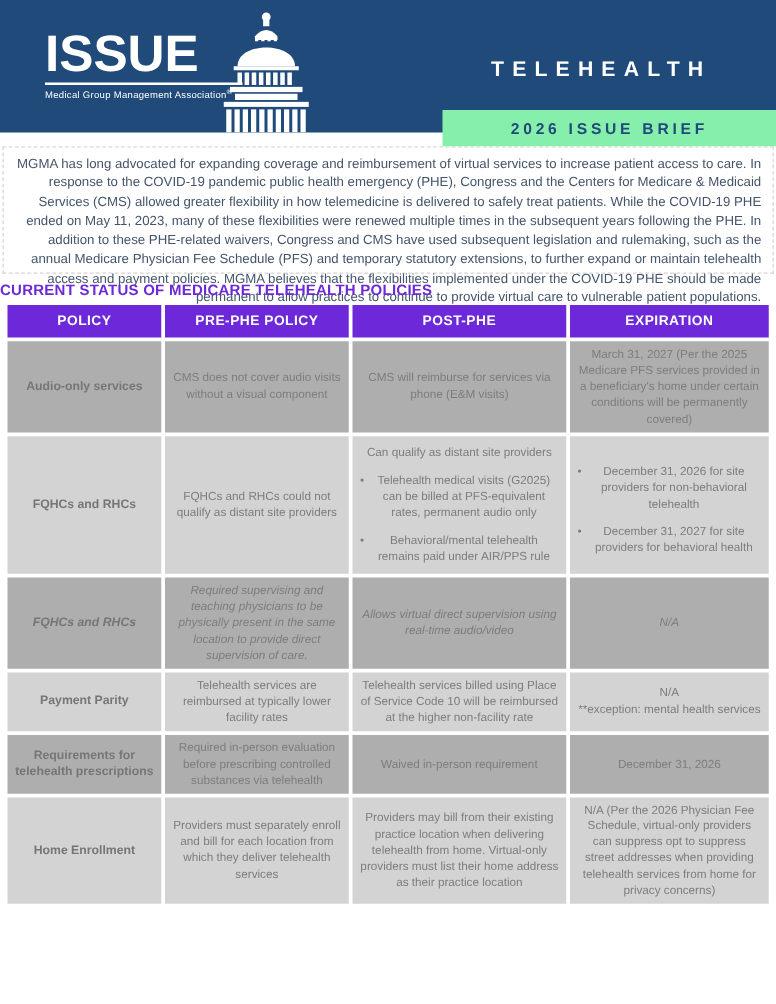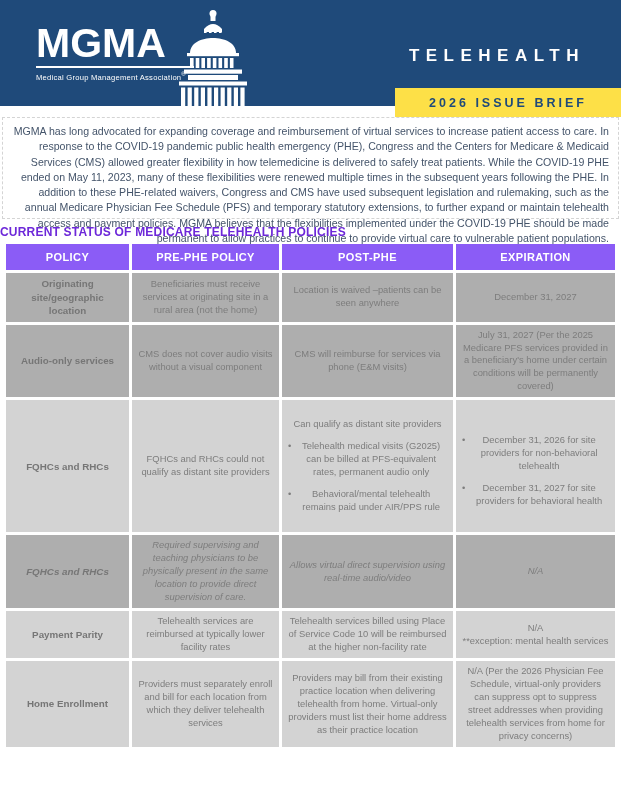--- a/index.html
+++ b/index.html
@@ -16,26 +16,26 @@
   .navy-band { position:absolute; top:0; left:0; right:0; height:106px; background:#1f4a7a; }
   .logo-block { position:absolute; left:36px; top:24px; color:#fff; width:158px; }
   .logo-name {
     font-size:41px; font-weight:bold; line-height:0.95; letter-spacing:0px;
     border-bottom:2px solid #fff; padding-bottom:3px; display:inline-block; width:100%;
   }
   .logo-tagline { font-size:7.6px; letter-spacing:0.25px; margin-top:3px; white-space:nowrap; }
   .logo-reg { font-size:6px; vertical-align:super; }
   .capitol-wrap { position:absolute; left:168px; top:9px; width:90px; height:97px; }
   .telehealth-title {
-    position:absolute; right:36px; top:46px;
+    position:absolute; right:52px; top:46px;
     color:#fff; font-size:17px; font-weight:bold; letter-spacing:6.5px; white-space:nowrap;
   }
   .issue-badge {
-    position:absolute; right:0; top:88px; width:226px; height:29px;
-    background:#fde047; color:#1f4a7a;
+    position:absolute; right:0; top:88px; width:267px; height:29px;
+    background:#86efac; color:#1f4a7a;
     display:flex; align-items:center; justify-content:center;
     font-size:12.5px; font-weight:bold; letter-spacing:3px; white-space:nowrap;
   }
 
   
   .intro-box {
     margin:0 2px; height:102px;
     border:1px dashed #d4d4d4;
     padding:6px 9px 0 9px;
   }
@@ -53,52 +53,52 @@
   table.policy-table {
     width:615px; margin:0 auto;
     border-collapse:separate; border-spacing:3px;
     table-layout:fixed; background:#fff;
   }
   col.c-policy { width:20.5%; }
   col.c-prephe { width:24.5%; }
   col.c-postphe { width:28.5%; }
   col.c-exp { width:26.5%; }
   th {
-    background:#8b5cf6; color:#fff; font-size:11px; font-weight:bold;
+    background:#6d28d9; color:#fff; font-size:11px; font-weight:bold;
     padding:7px 4px; letter-spacing:0.4px; text-align:center;
   }
   td {
     font-size:9.4px; color:#7d7d7d; text-align:center; vertical-align:middle;
     padding:4px 6px; line-height:1.38;
   }
   tr.shade-dark td { background:#aeaeae; }
   tr.shade-light td { background:#d3d3d3; }
   td.policy-cell { font-weight:bold; font-size:9.8px; color:#767676; }
   .row-0 td { height:36px; }
   .row-1 td { height:24px; }
   .row-2 td { height:68px; }
-  .row-3 td { height:132px; }
+  .row-3 td { height:110px; }
   .row-4 td { height:60px;font-style:italic; }
   .row-5 td { height:44px; }
   .row-6 td { height:30px; }
   .row-7 td { height:74px; }
   .bullet-row { display:flex; gap:4px; margin-top:9px; align-items:flex-start; }
   .bullet-dot { flex:0 0 auto; line-height:1.38; }
   .bullet-text { flex:1 1 auto; text-align:center; }
 </style>
 </head>
 <body>
 
 <div class="page">
 
   <header class="topbar">
     <div class="navy-band"></div>
 
     <div class="logo-block">
-      <span class="logo-name">MGMA</span>
+      <span class="logo-name">ISSUE</span>
       <div class="logo-tagline"><span>Medical Group Management Association</span><span class="logo-reg">®</span></div>
     </div>
 
     <div class="capitol-wrap">
       <svg width="90" height="97" viewBox="0 0 90 97" xmlns="http://www.w3.org/2000/svg">
         <g fill="#ffffff">
           <circle cx="45" cy="4.5" r="3.5"></circle>
           <rect x="42.5" y="7" width="5" height="5"></rect>
           <path d="M36 20 Q45 10 54 20 L54 23 L36 23 Z"></path>
           <rect x="36" y="20" width="2.6" height="4"></rect>
@@ -151,31 +151,25 @@
     </colgroup>
     <thead>
       <tr>
         <th>POLICY</th>
         <th>PRE-PHE POLICY</th>
         <th>POST-PHE</th>
         <th>EXPIRATION</th>
       </tr>
     </thead>
     <tbody>
-      <tr class="row-0 shade-dark">
-        <td class="policy-cell">Originating site/geographic location</td>
-        <td>Beneficiaries must receive services at originating site in a rural area (not the home)</td>
-        <td>Location is waived –patients can be seen anywhere</td>
-        <td>December 31, 2027</td>
-      </tr>
       <tr class="row-2 shade-dark">
         <td class="policy-cell">Audio-only services</td>
         <td>CMS does not cover audio visits without a visual component</td>
         <td>CMS will reimburse for services via phone (E&amp;M visits)</td>
-        <td>July 31, 2027 (Per the 2025 Medicare PFS services provided in a beneficiary's home under certain conditions will be permanently covered)</td>
+        <td>March 31, 2027 (Per the 2025 Medicare PFS services provided in a beneficiary's home under certain conditions will be permanently covered)</td>
       </tr>
       <tr class="row-3 shade-light">
         <td class="policy-cell">FQHCs and RHCs</td>
         <td>FQHCs and RHCs could not qualify as distant site providers</td>
         <td>
           <div>Can qualify as distant site providers</div>
           <div class="bullet-row">
             <span class="bullet-dot">•</span>
             <span class="bullet-text">Telehealth medical visits (G2025) can be billed at PFS-equivalent rates, permanent audio only</span>
           </div>
@@ -203,20 +197,26 @@
       </tr>
       <tr class="row-5 shade-light">
         <td class="policy-cell">Payment Parity</td>
         <td>Telehealth services are reimbursed at typically lower facility rates</td>
         <td>Telehealth services billed using Place of Service Code 10 will be reimbursed at the higher non-facility rate</td>
         <td>
           <div>N/A</div>
           <div>**exception: mental health services</div>
         </td>
       </tr>
+      <tr class="row-6 shade-dark">
+        <td class="policy-cell">Requirements for telehealth prescriptions</td>
+        <td>Required in-person evaluation before prescribing controlled substances via telehealth</td>
+        <td>Waived in-person requirement</td>
+        <td>December 31, 2026</td>
+      </tr>
       <tr class="row-7 shade-light">
         <td class="policy-cell">Home Enrollment</td>
         <td>Providers must separately enroll and bill for each location from which they deliver telehealth services</td>
         <td>Providers may bill from their existing practice location when delivering telehealth from home. Virtual-only providers must list their home address as their practice location</td>
         <td>N/A (Per the 2026 Physician Fee Schedule, virtual-only providers can suppress opt to suppress street addresses when providing telehealth services from home for privacy concerns)</td>
       </tr>
     </tbody>
   </table>
 
 </div>

